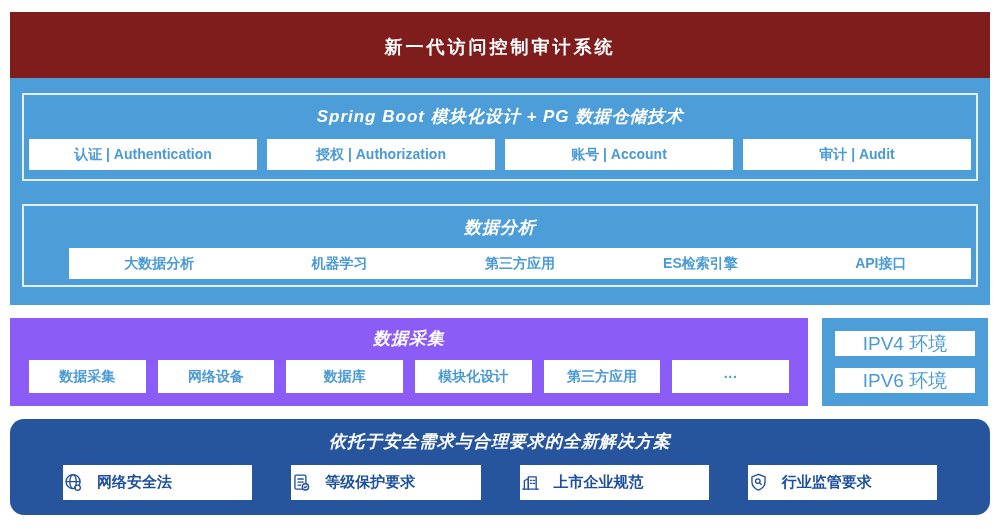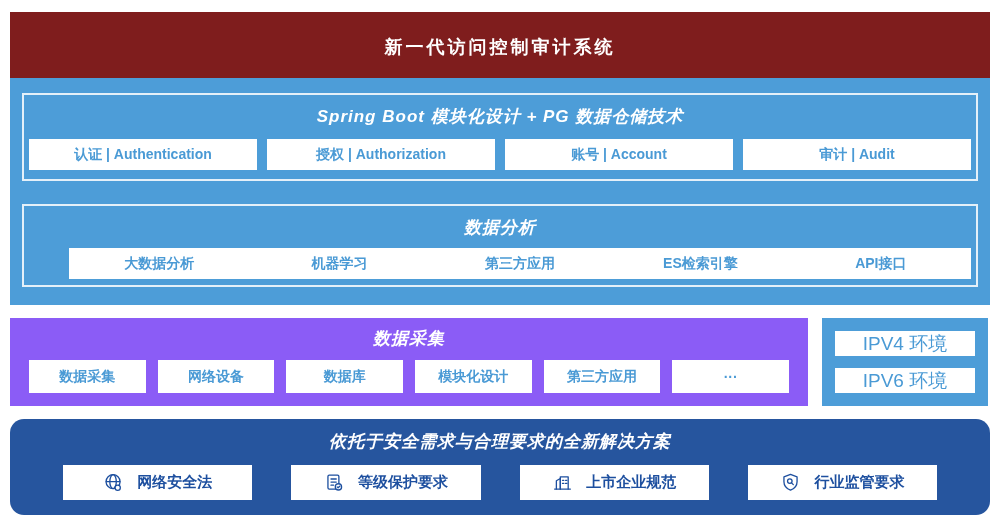--- a/index.html
+++ b/index.html
@@ -51,21 +51,21 @@
     height:25px; background:#ffffff; color:#4a9ad5;
     display:flex; align-items:center; justify-content:center; font-size:19px;
   }
 
   
   .block-d { position:absolute; left:10px; top:419px; width:980px; height:96px; background:#26559e;border-radius:14px; }
   .block-d .sub-title { padding-top:11px; }
   .block-d .row { gap:39px; padding:12px 53px 0 53px; }
   .sol-cell {
     flex:1; height:35px; background:#ffffff; color:#1d4f9f;
-    display:flex; align-items:center; justify-content:center;
+    display:flex; align-items:center; 
     font-size:15px; gap:13px; white-space:nowrap;
   }
   .icon { display:flex; align-items:center; }
   .icon svg { display:block; }
 </style>
 </head>
 <body>
 
 <div class="stage">
 

